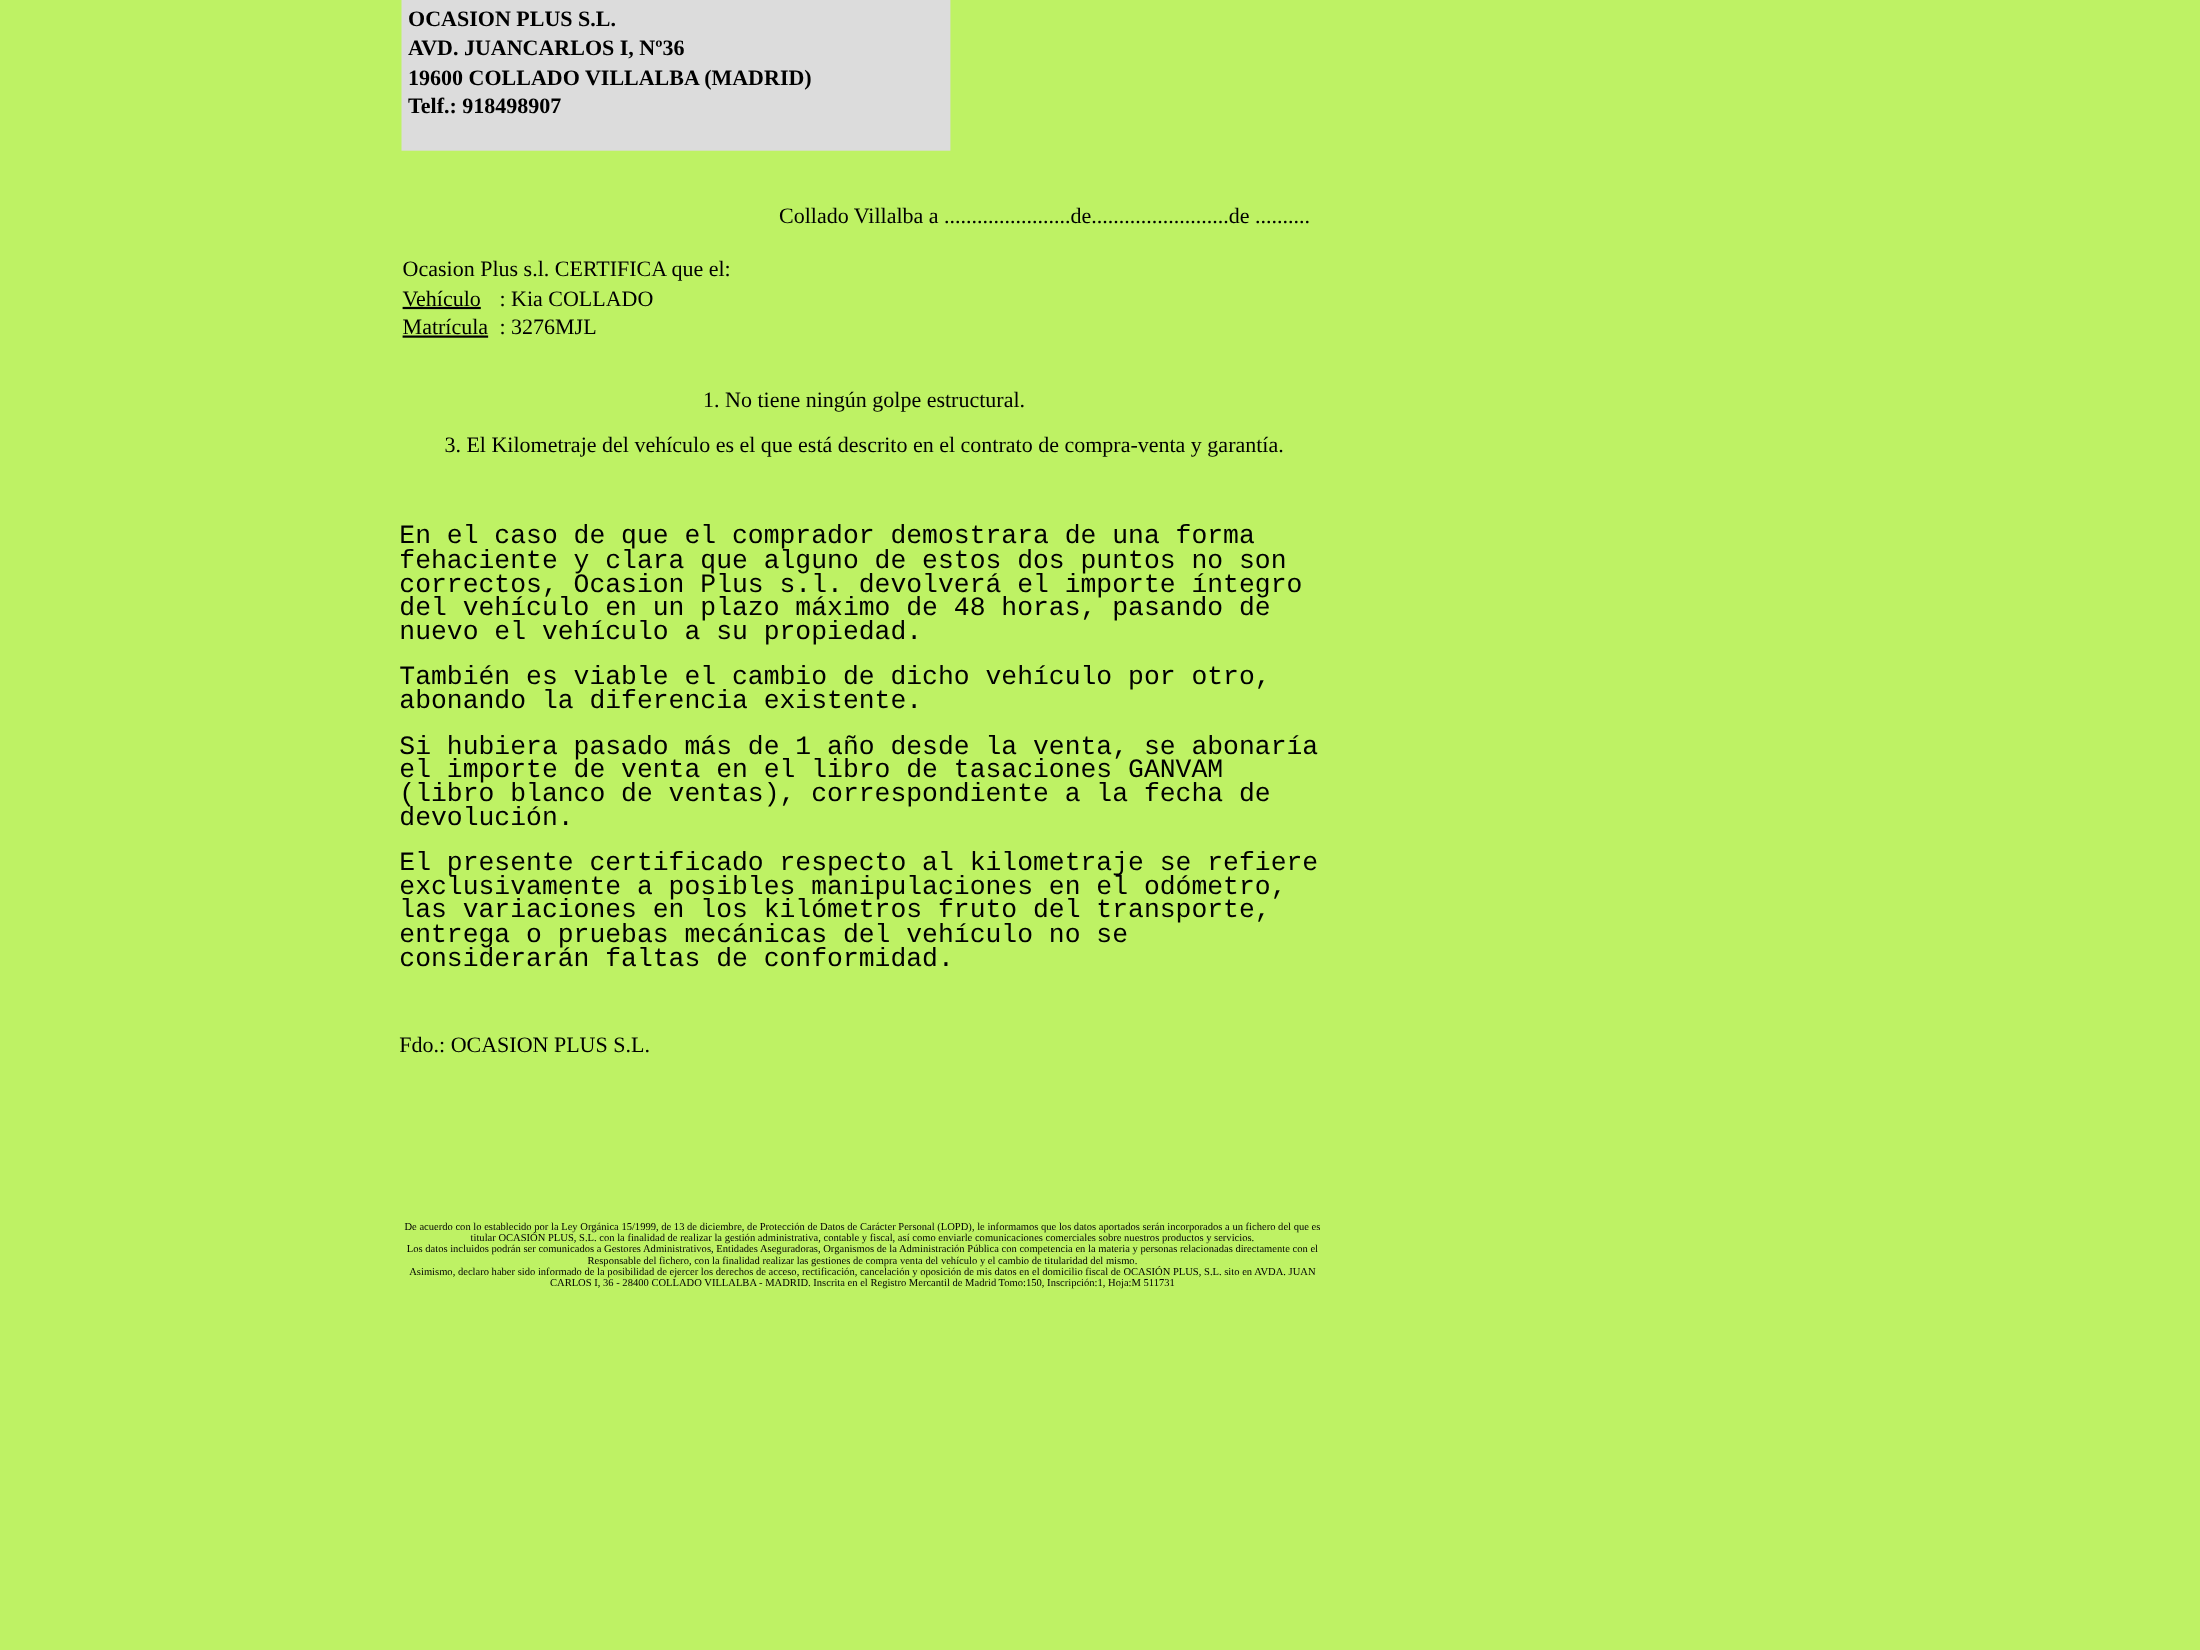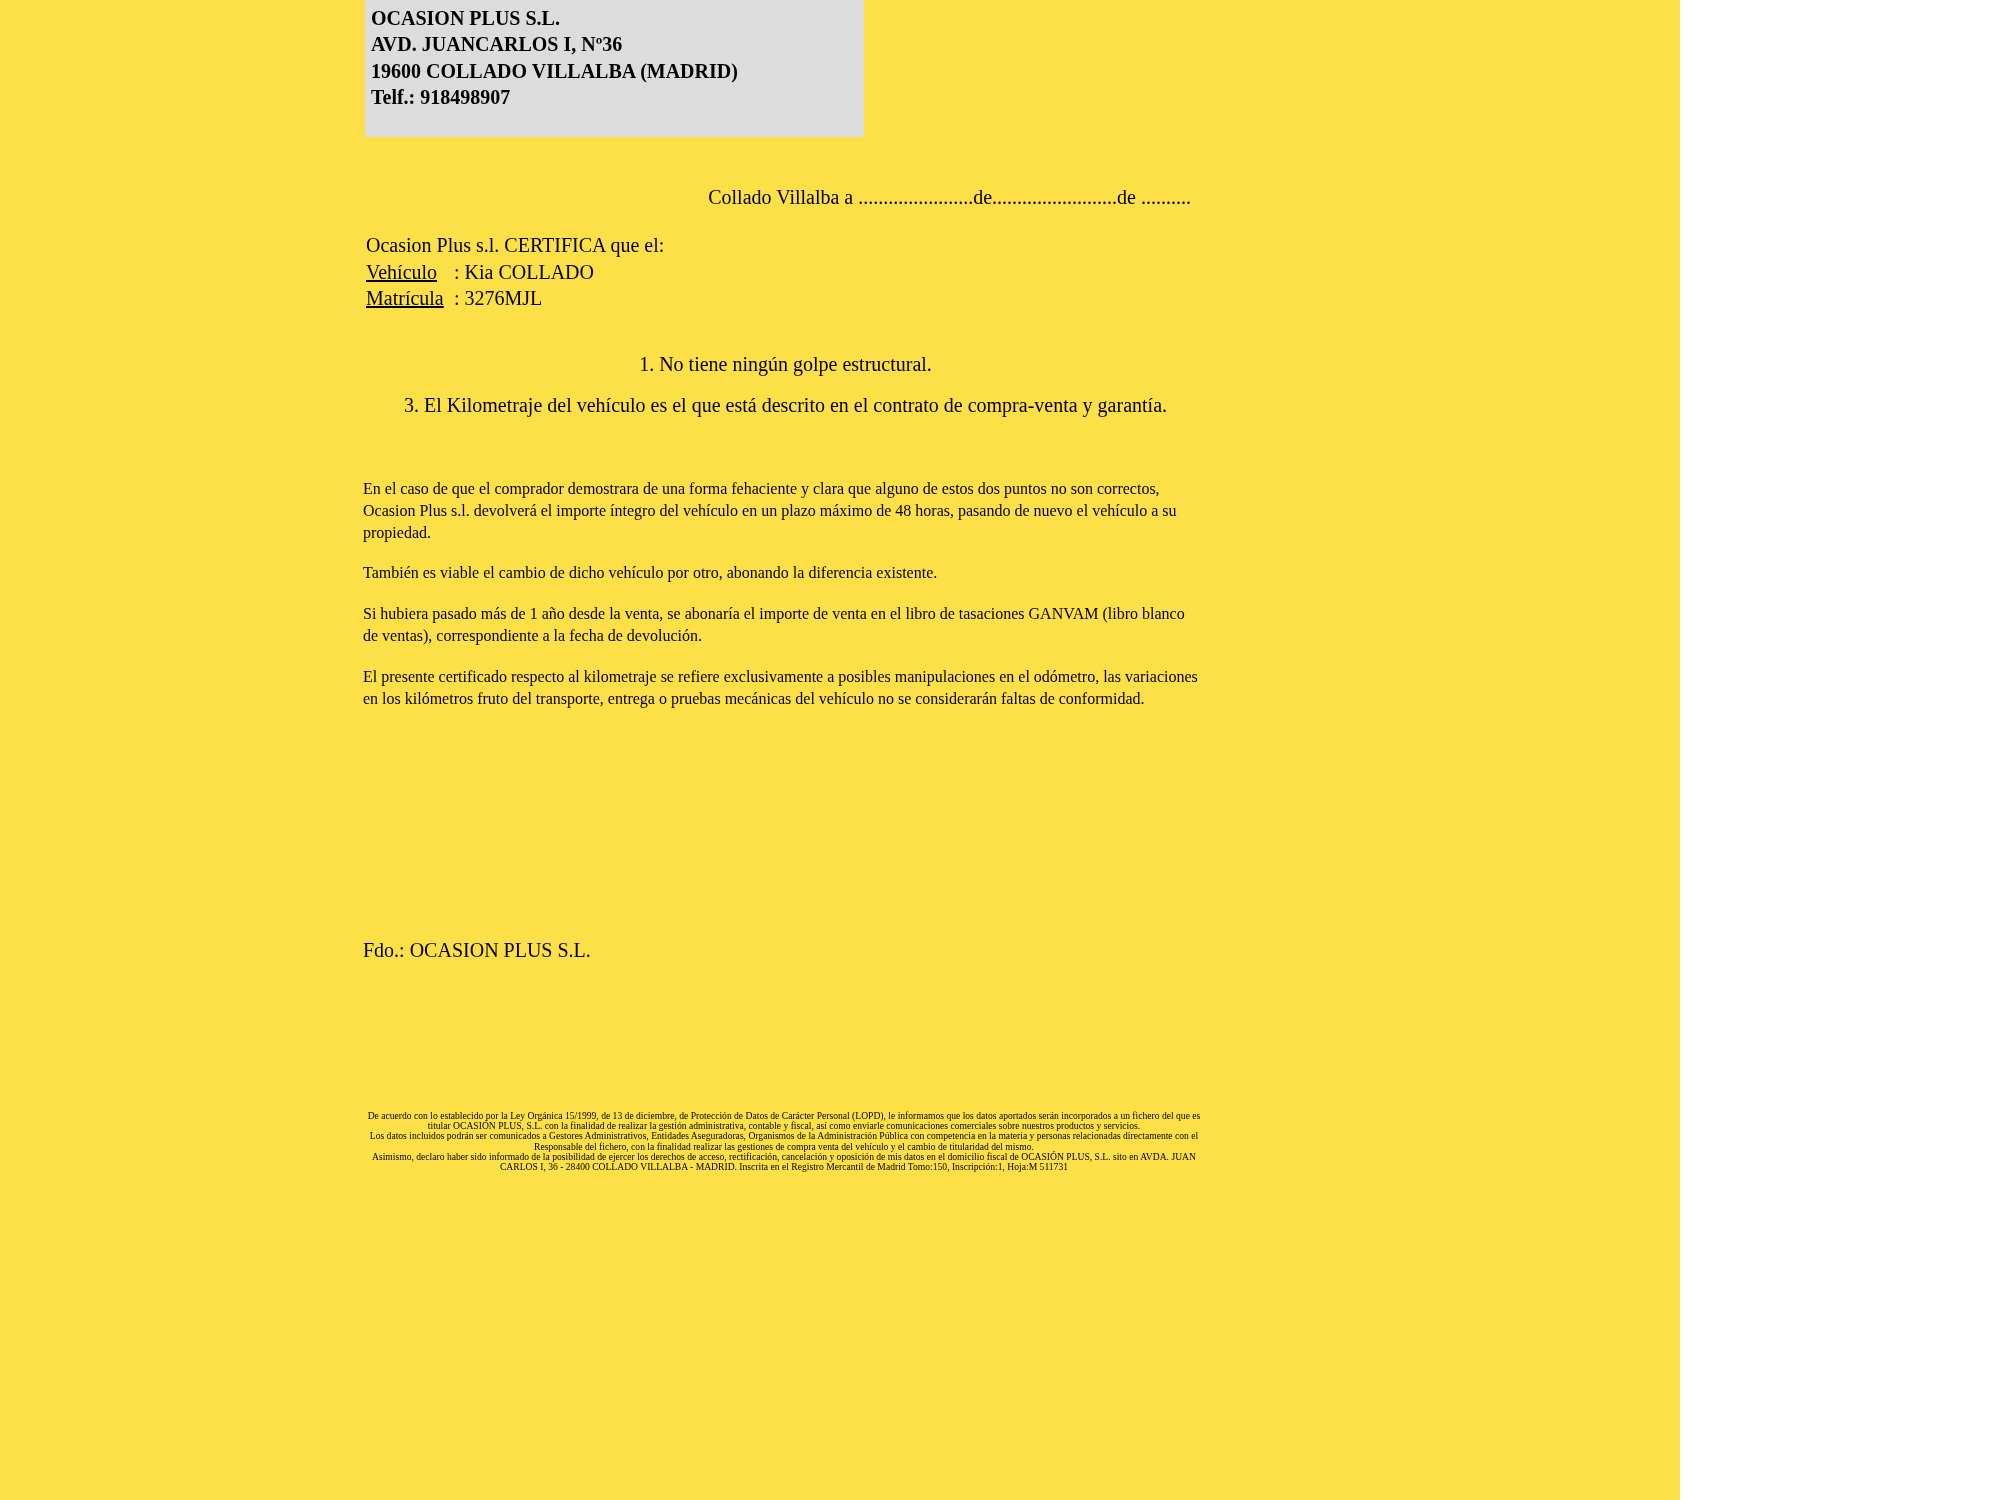--- a/index.html
+++ b/index.html
@@ -1,21 +1,21 @@
 <!DOCTYPE html>
 <html><head>
 <meta charset="utf-8">
 <style>
   * { margin: 0; padding: 0; box-sizing: border-box; }
   html, body { background: #ffffff; }
   .page {
     position: relative;
-    width: 1680px;
+    width: 2000px;
     height: 1500px;
-    background: #fde047;
+    background: #bef264;
     font-family: "Liberation Serif", serif;
     color: #000000;
     overflow: hidden;
   }
   .header-box {
     position: absolute;
     left: 365px;
     top: 0;
     width: 499px;
     height: 137px;
@@ -60,21 +60,22 @@
   .points p {
     line-height: 22px;
     margin: 0 0 19px 0;
     text-align: center;
   }
   .body-text {
     position: absolute;
     left: 363px;
     top: 478px;
     width: 840px;
-    font-size: 16px;
+    font-size: 24px;
+    font-family: Liberation Mono, monospace;
   }
   .body-text p {
     line-height: 21.8px;
     margin: 0 0 19px 0;
   }
   .signature {
     position: absolute;
     left: 363px;
     top: 939px;
     font-size: 20px;

